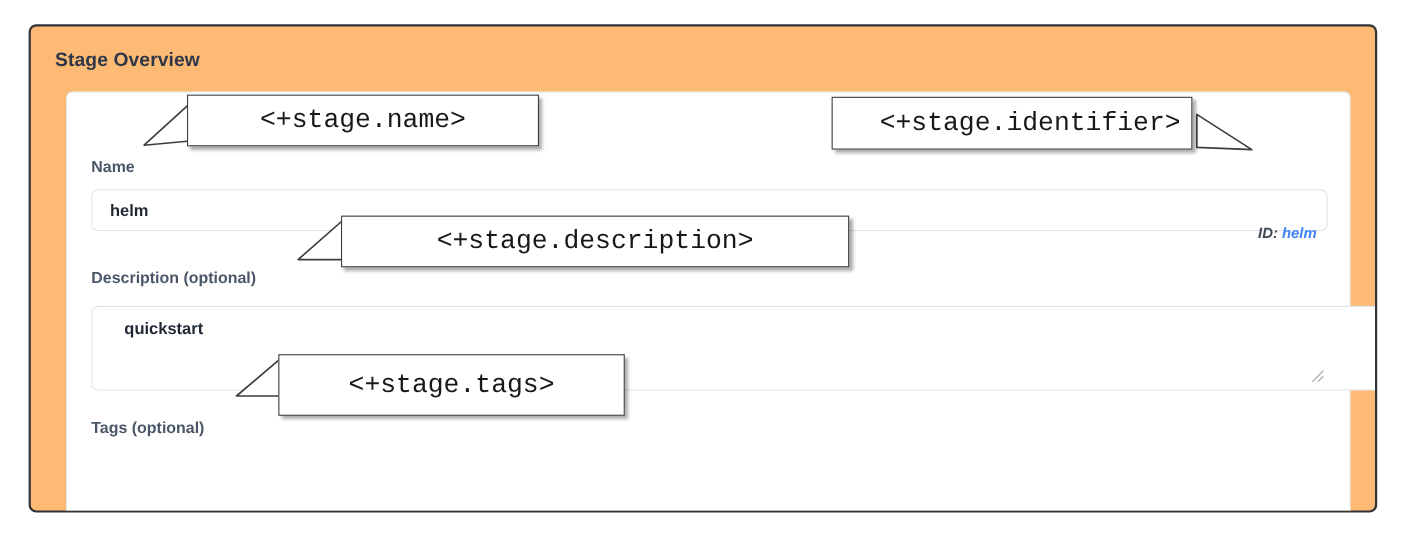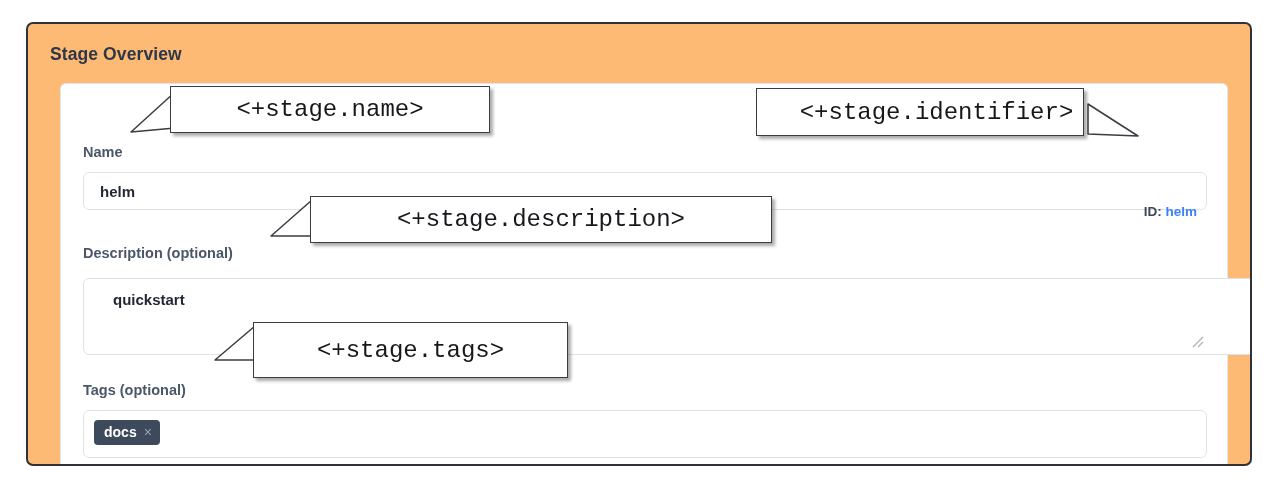--- a/index.html
+++ b/index.html
@@ -137,20 +137,21 @@
 
   
   #id-line {
     position: absolute;
     right: 30px;
     top: 120px;
     font-size: 13.5px;
     font-weight: bold;
     color: #3d4756;
     white-space: nowrap;
+    font-style: italic;
   }
   #id-line .id-value { color: #3b82f6; }
 
   
   .callout {
     position: absolute;
     background: #ffffff;
     border: 1.5px solid #3a3d42;
     box-shadow: 3px 3px 3px rgba(0,0,0,0.33);
     font-family: "Liberation Mono", monospace;
@@ -194,26 +195,20 @@
 
     <textarea id="description-input" class="text-input" style="">quickstart</textarea>
 
     <svg class="resize-grip" viewBox="0 0 12 12">
       <line x1="11" y1="1" x2="1" y2="11" stroke="#b4b8bd" stroke-width="1.4"></line>
       <line x1="11" y1="6" x2="6" y2="11" stroke="#b4b8bd" stroke-width="1.4"></line>
     </svg>
 
     <div class="field-label" style="left:22px; top:298px;">Tags (optional)</div>
 
-    <div id="tags-box">
-      <span class="tag-chip">
-        <span>docs</span>
-        <span class="tag-chip-x">×</span>
-      </span>
-    </div>
 
   </div>
 </div>
 
 <svg class="callout-tail" style="left:128px; top:84px; width:70px; height:56px;" viewBox="0 0 70 56">
   <polygon points="3,48 47,8 47,44" fill="#ffffff" stroke="#3a3d42" stroke-width="1.5" stroke-linejoin="round"></polygon>
 </svg>
 
 <svg class="callout-tail" style="left:1074px; top:100px; width:70px; height:44px;" viewBox="0 0 70 44">
   <polygon points="64,36 14,4 14,34" fill="#ffffff" stroke="#3a3d42" stroke-width="1.5" stroke-linejoin="round"></polygon>

